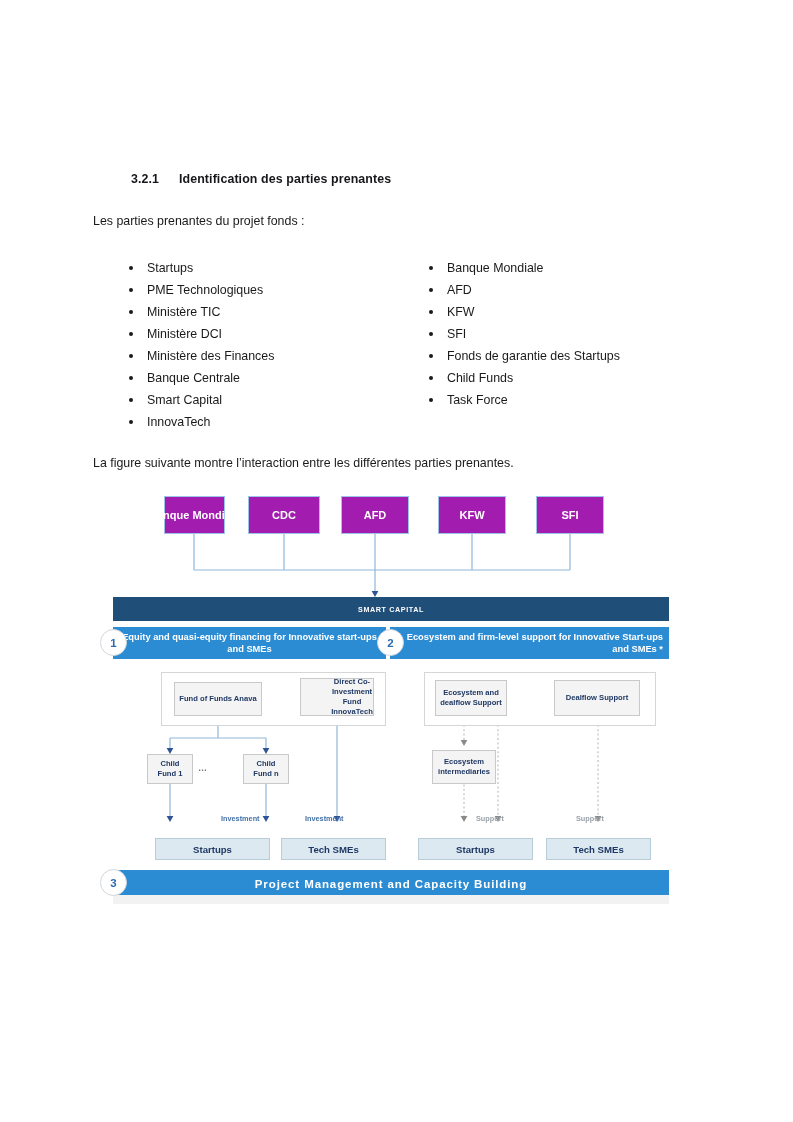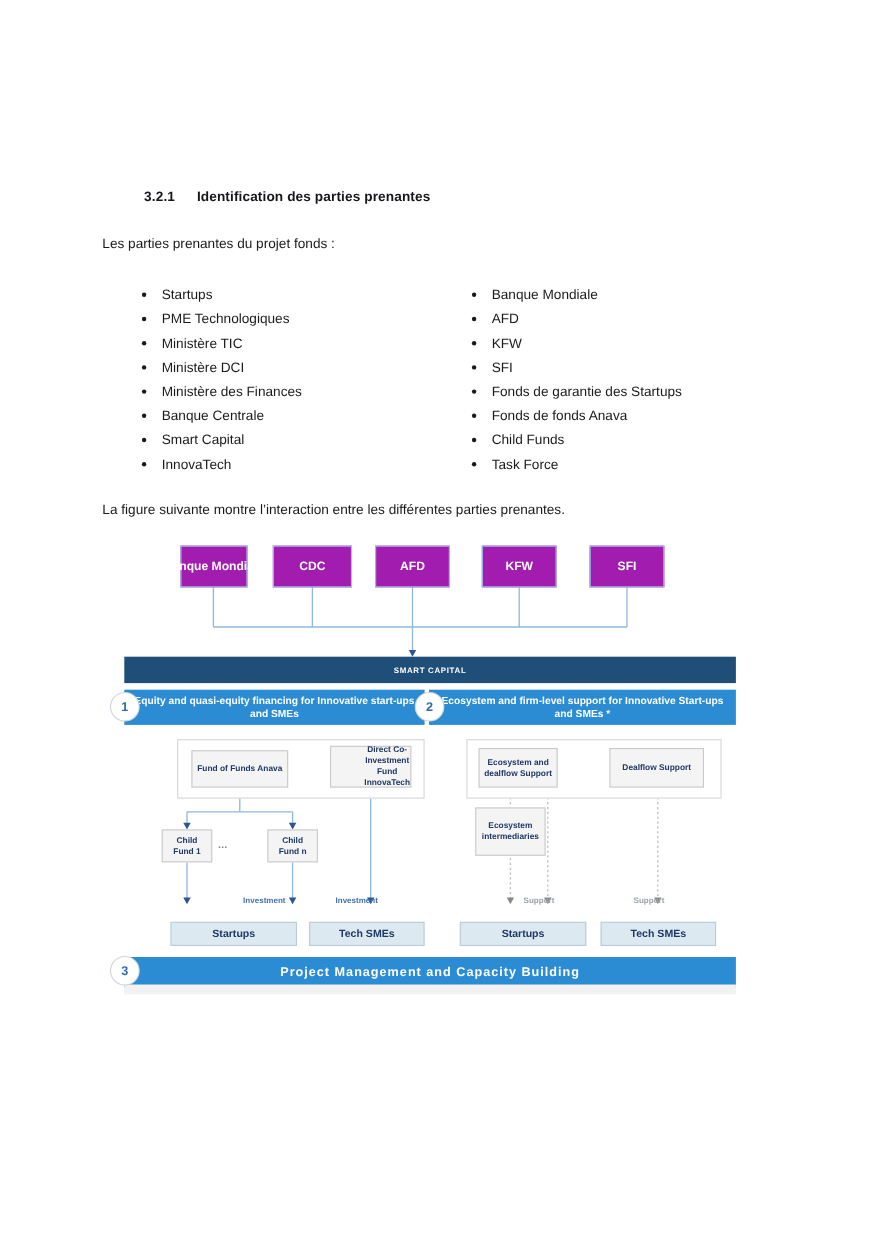--- a/index.html
+++ b/index.html
@@ -74,21 +74,21 @@
 
   
   .comp{
     position:absolute;height:32px;background:#2B8CD4;
     color:#ffffff;font-size:9.3px;font-weight:bold;
     display:flex;align-items:center;justify-content:center;
     text-align:center;line-height:12px;box-sizing:border-box;
     padding:0 6px;
   }
   .comp1{left:20px;top:139px;width:273px;}
-  .comp2{left:297px;top:139px;width:279px;}
+  .comp2{left:297px;top:139px;width:279px;text-align:right;}
   .comp3{
     position:absolute;left:20px;top:382px;width:556px;height:28px;
     background:#2B8CD4;color:#fff;
     display:flex;align-items:center;justify-content:center;
     font-size:11.5px;font-weight:bold;letter-spacing:.9px;
     box-sizing:border-box;
   }
   .circ{
     position:absolute;width:27px;height:27px;border-radius:50%;
     background:#ffffff;border:1.4px solid #cfd6dd;
@@ -166,21 +166,20 @@
     </ul>
   </div>
 
   <div class="bullets right">
     <ul>
       <li>Banque Mondiale</li>
       <li>AFD</li>
       <li>KFW</li>
       <li>SFI</li>
       <li>Fonds de garantie des Startups</li>
-      <li>Fonds de fonds Anava</li>
       <li>Child Funds</li>
       <li>Task Force</li>
     </ul>
   </div>
 
   <div class="figline">La figure suivante montre l’interaction entre les différentes parties prenantes.</div>
 
   <div class="figure">
     <div class="diagram">
 
@@ -287,21 +286,21 @@
       </div>
 
       <div class="panel panelR"></div>
       <div class="gbox" style="left:342px;top:192px;width:72px;height:36px;">
         <span>Ecosystem and dealflow Support</span>
       </div>
       <div class="gbox" style="left:461px;top:192px;width:86px;height:36px;">
         <span>Dealflow Support</span>
       </div>
 
-      <div class="gbox" style="left:339px;top:246px;width:64px;height:44px;">
+      <div class="gbox" style="left:339px;top:262px;width:64px;height:34px;">
         <span>Ecosystem intermediaries</span>
       </div>
 
       <div class="wlabel gray" style="left:383px;top:326px;">Support</div>
       <div class="wlabel gray" style="left:483px;top:326px;">Support</div>
 
       <div class="lbox" style="left:325px;top:350px;width:115px;height:22px;">
         <span>Startups</span>
       </div>
       <div class="lbox" style="left:453px;top:350px;width:105px;height:22px;">

